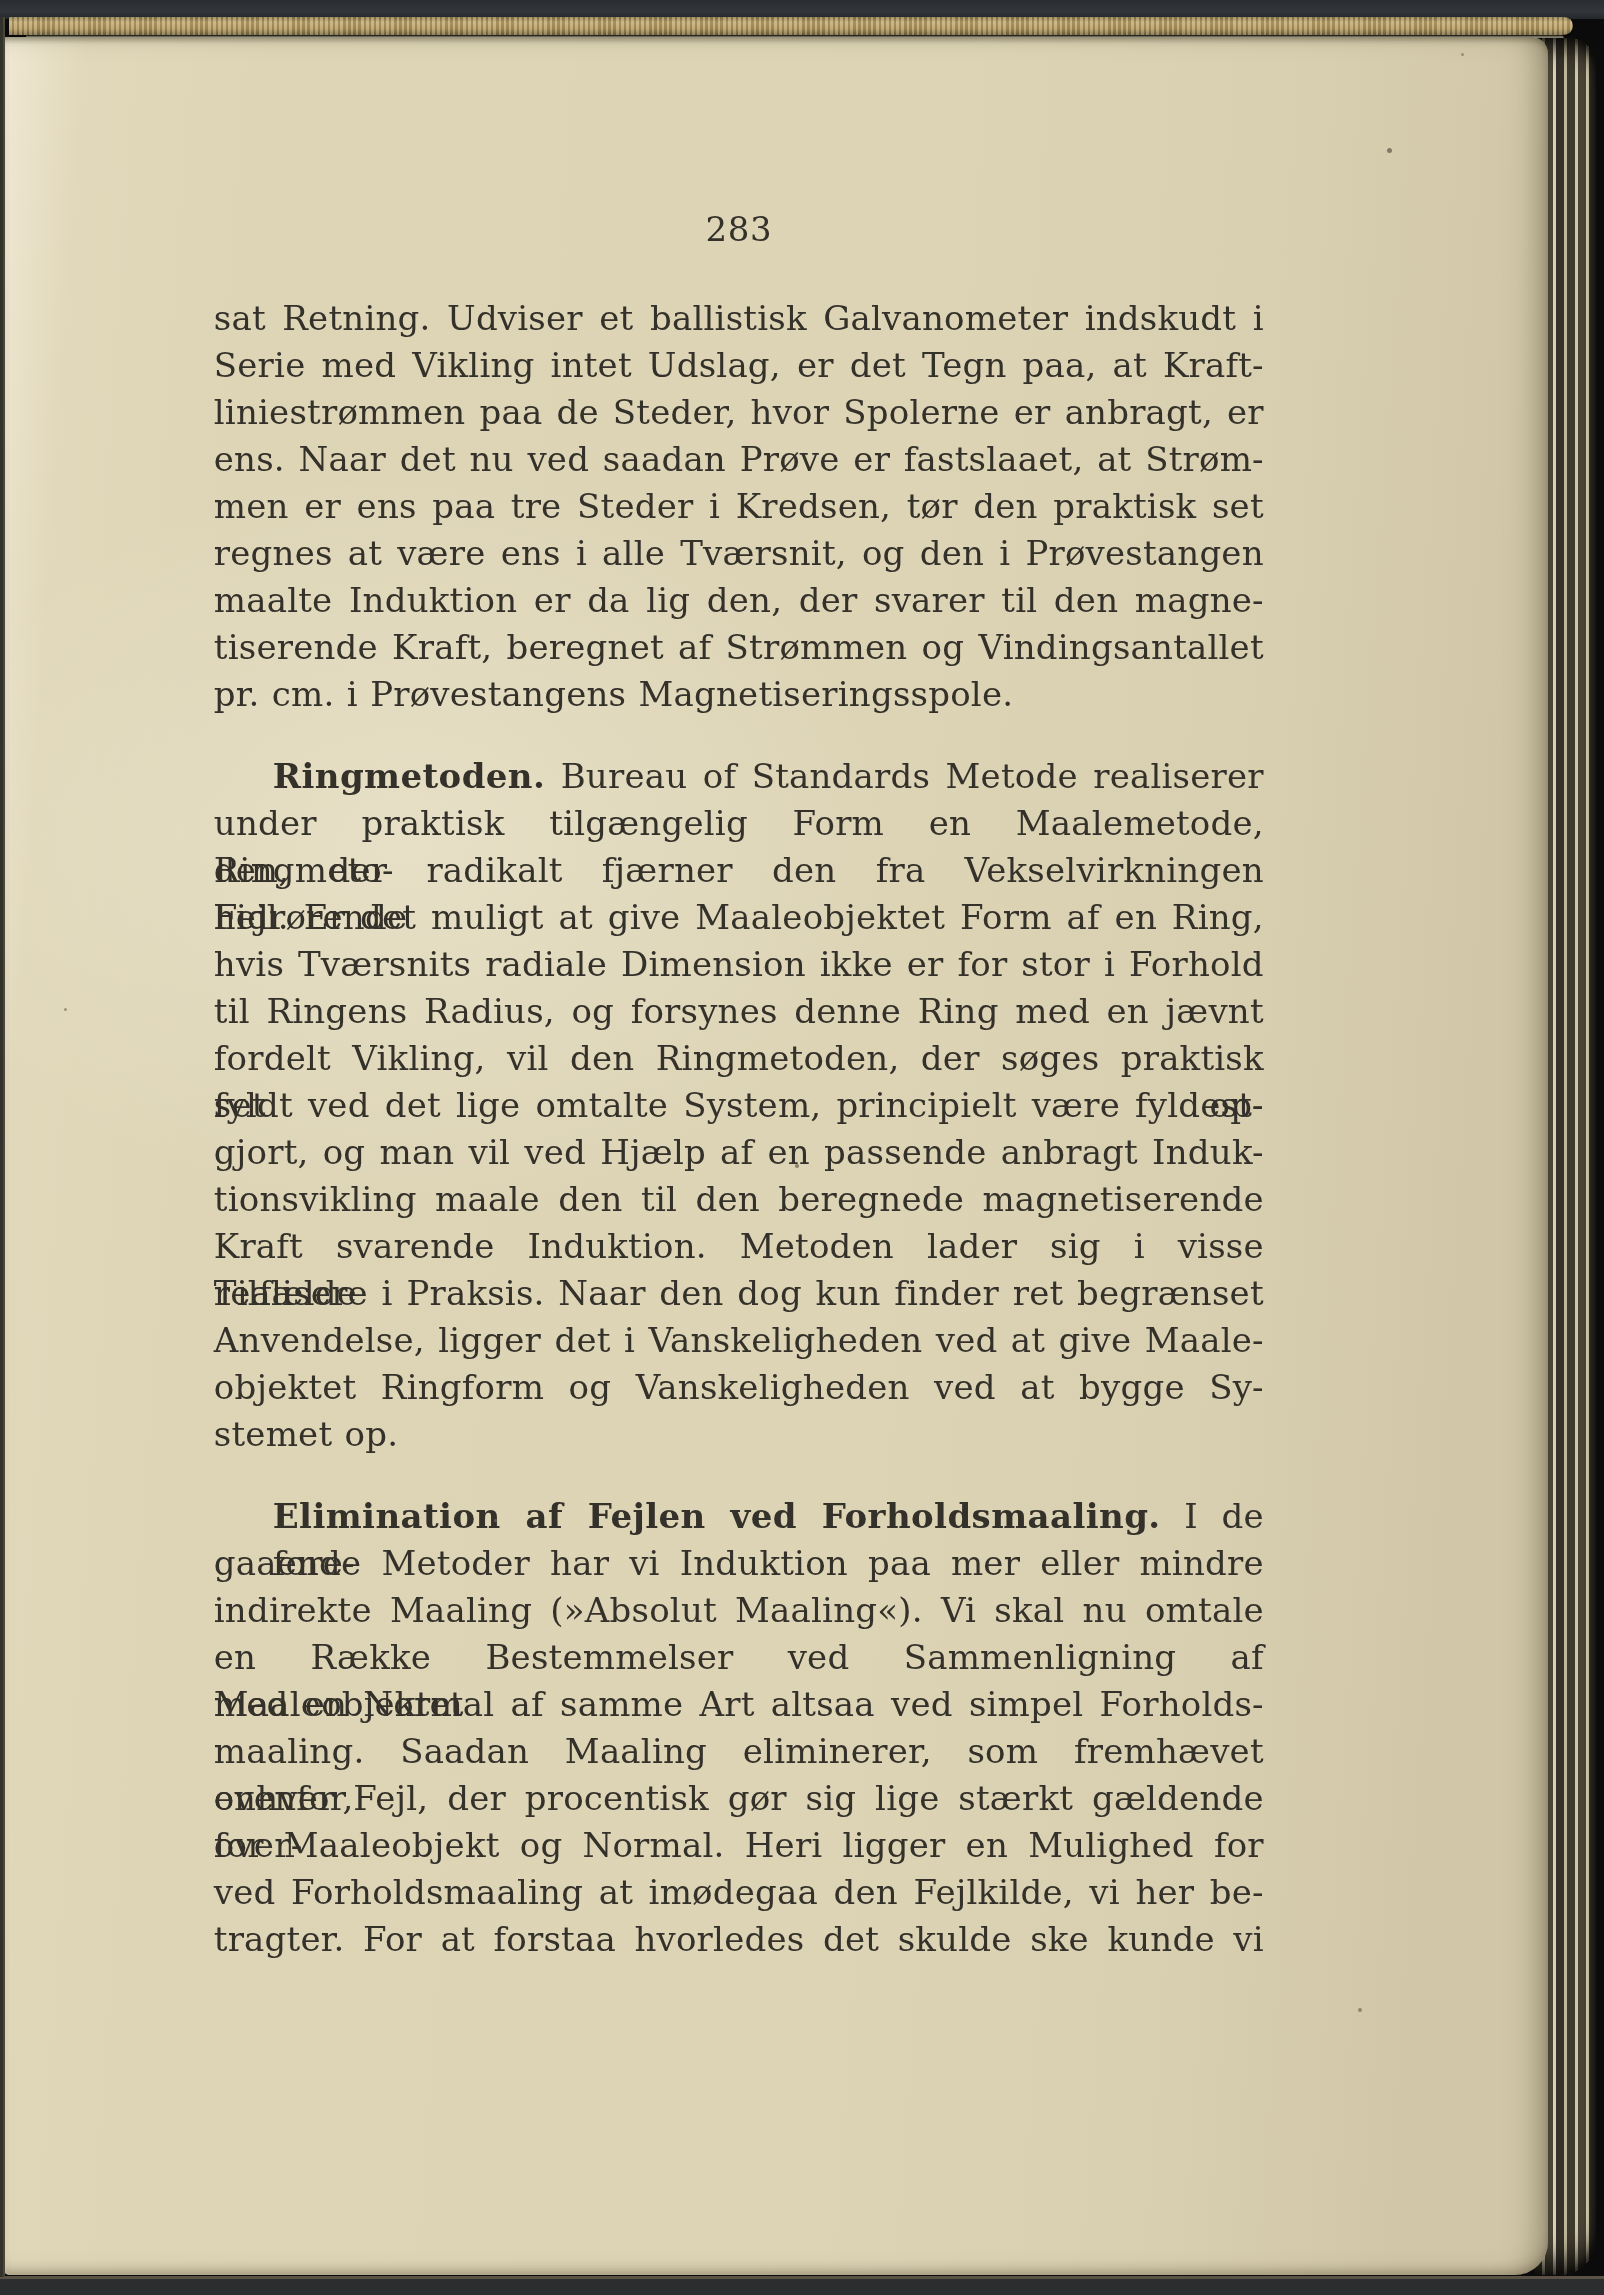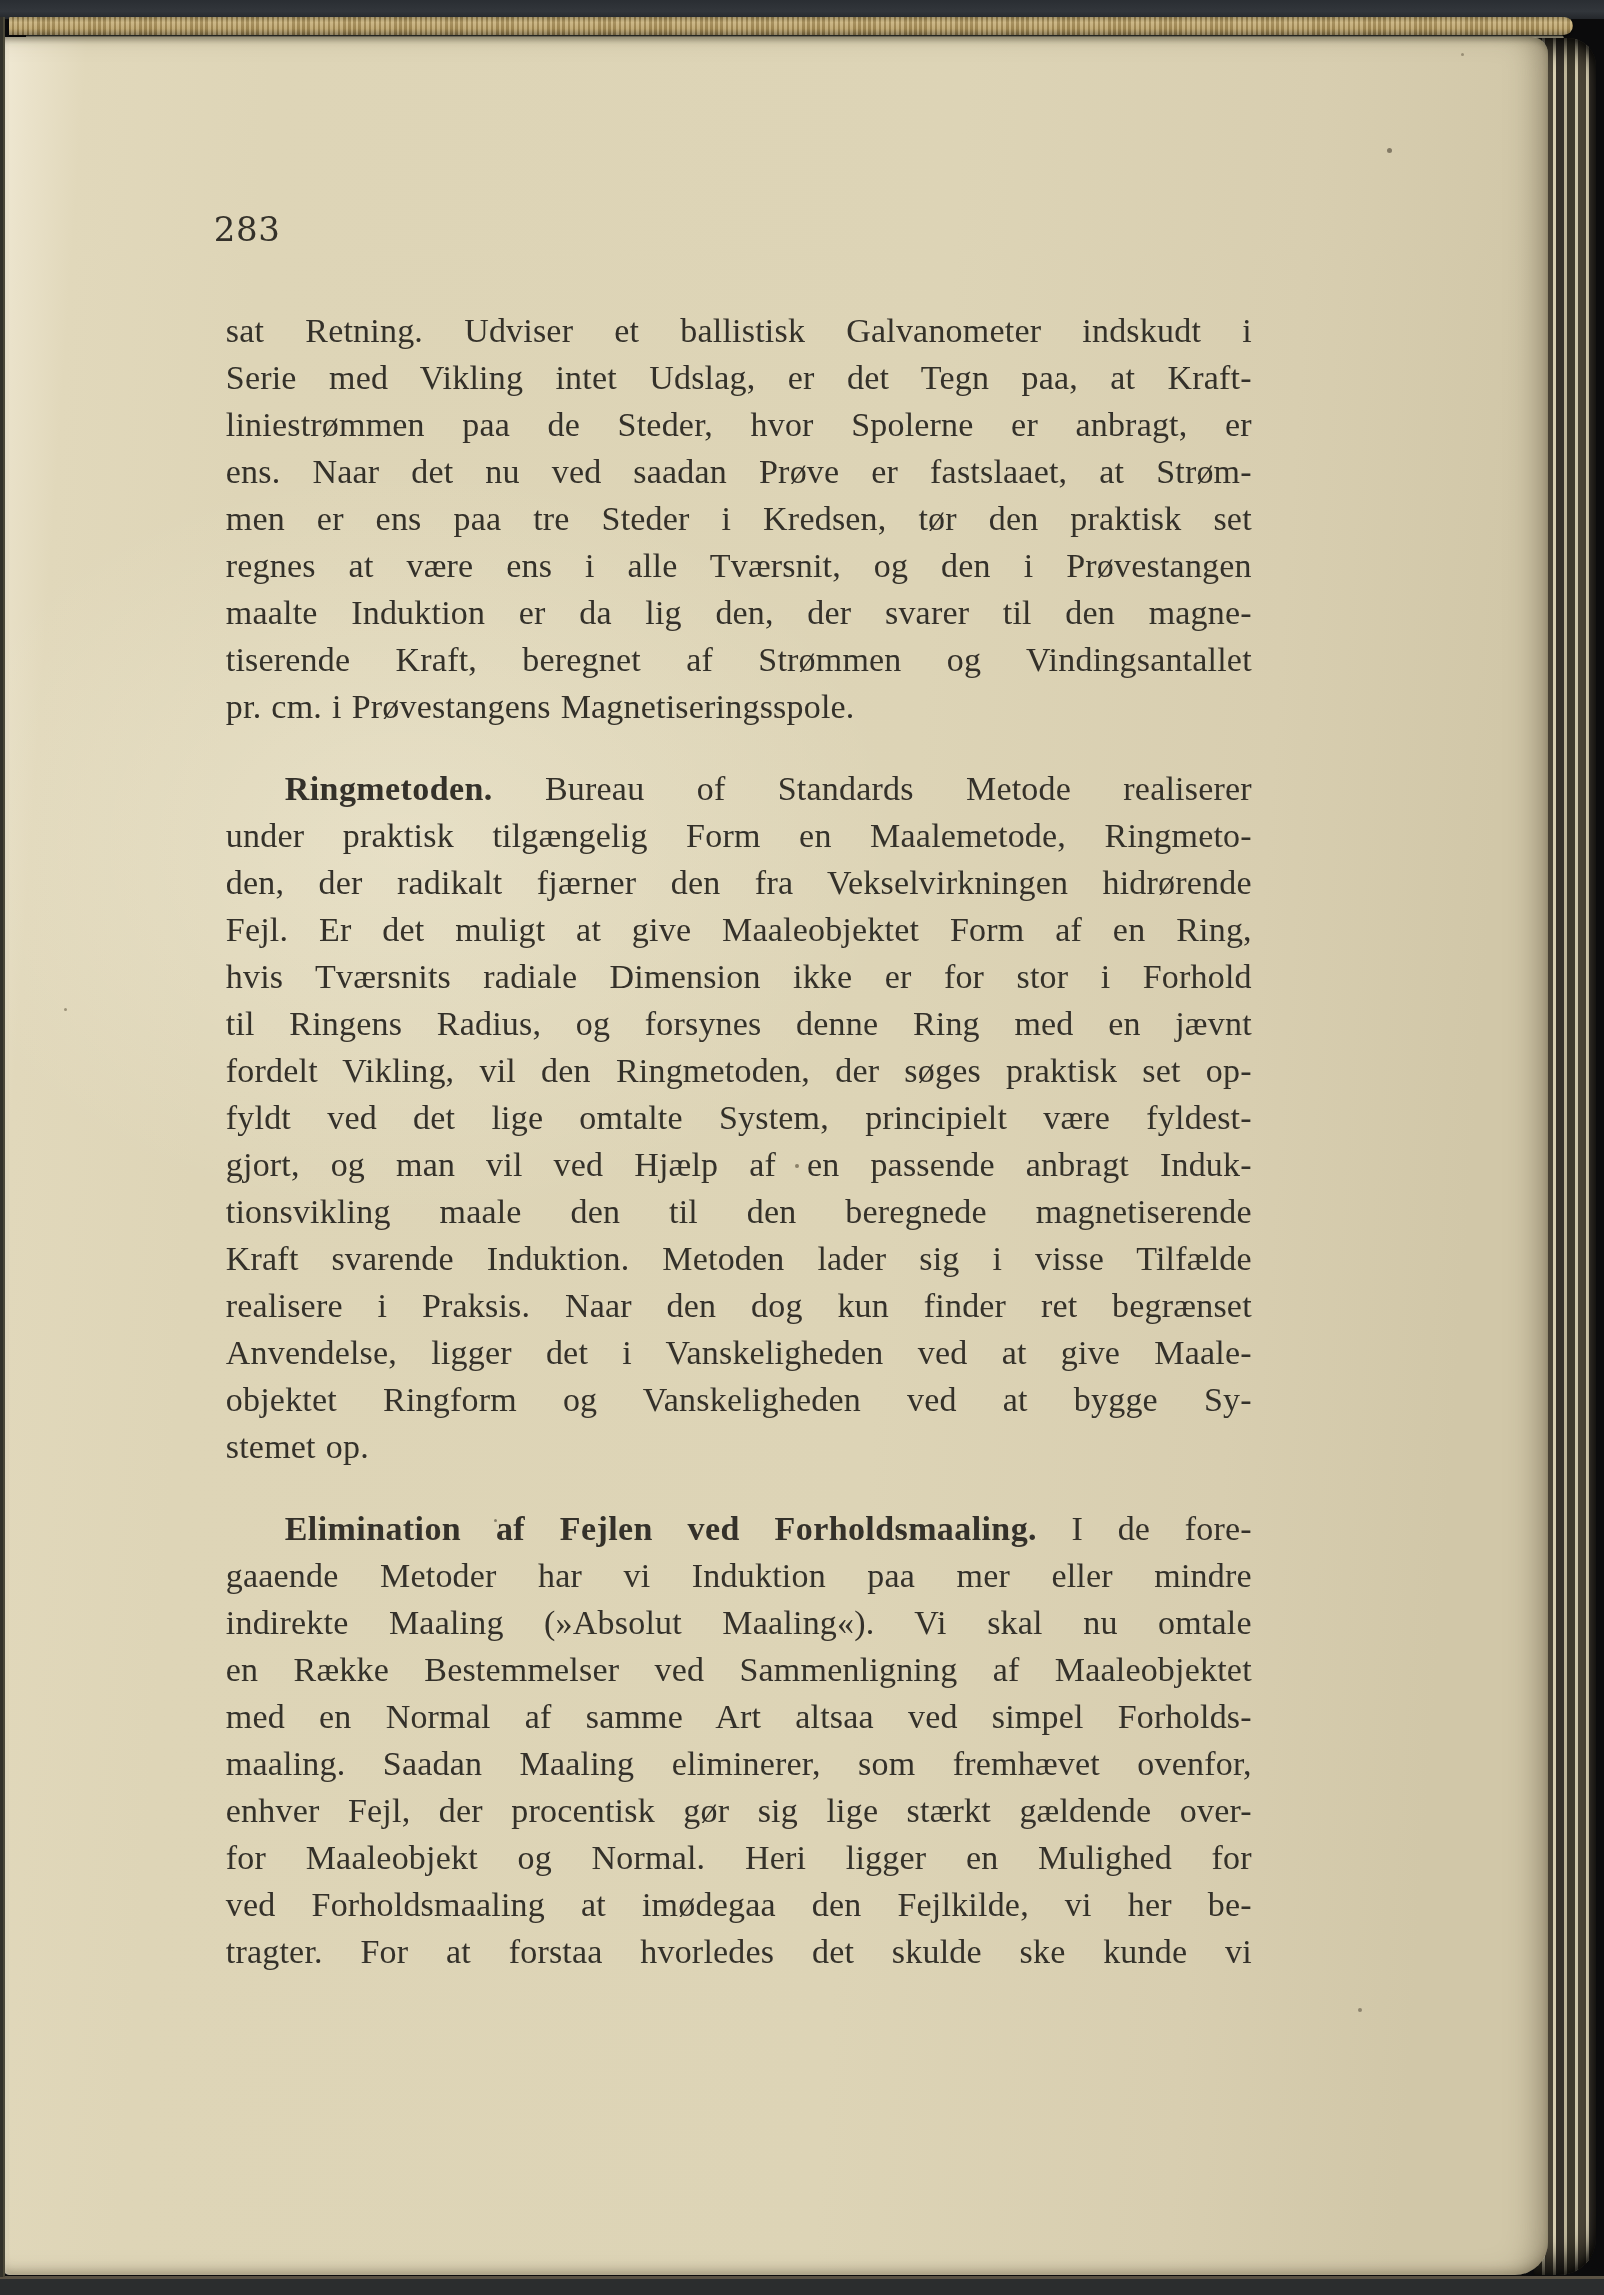--- a/index.html
+++ b/index.html
@@ -63,29 +63,30 @@
     box-shadow:
       inset 0 5.8px 6.4px -3.2px rgba(70,65,45,0.55),
       inset -20.5px 0 35px -16.7px rgba(75,65,45,0.6),
       inset 3.2px 0 5.8px -3.2px rgba(255,255,250,0.65),
       inset 0 -9px 11.5px -6.4px rgba(90,80,55,0.45);
   }
   
   .page-number {
     position: absolute; left: 210px; top: 169px; width: 1050px;
     height: 47px; line-height: 47px;
+    text-align: center;
     font-size: 34px; color: #34312a;
     letter-spacing: 0.6px;
   }
   .paragraphs {
     position: absolute; left: 210px; top: 258px; width: 1050px;
     color: #34312a;
     font-size: 34px;
   }
-  .para { margin: 12px; font-family: Liberation Serif, serif; }
+  .para { margin: 0; }
   .para + .para { margin-top: 35px; }
   .ln {
     height: 47px; line-height: 47px;
     letter-spacing: 0.2px;
     word-spacing: 1.3px;
     font-variant-ligatures: none;
     text-align: justify;
     text-align-last: justify;
   }
   .ln-left { text-align: center; text-align-last: left; }

